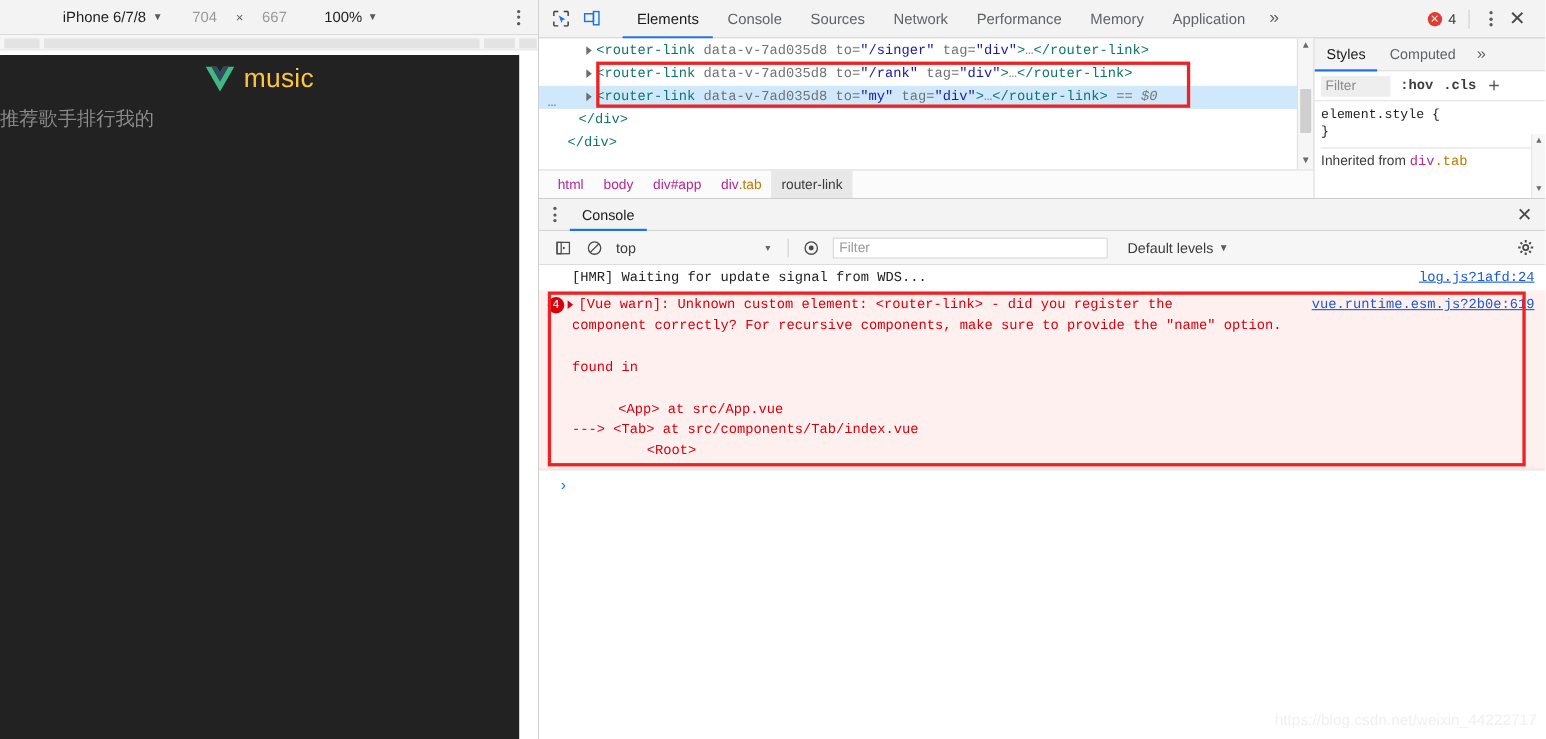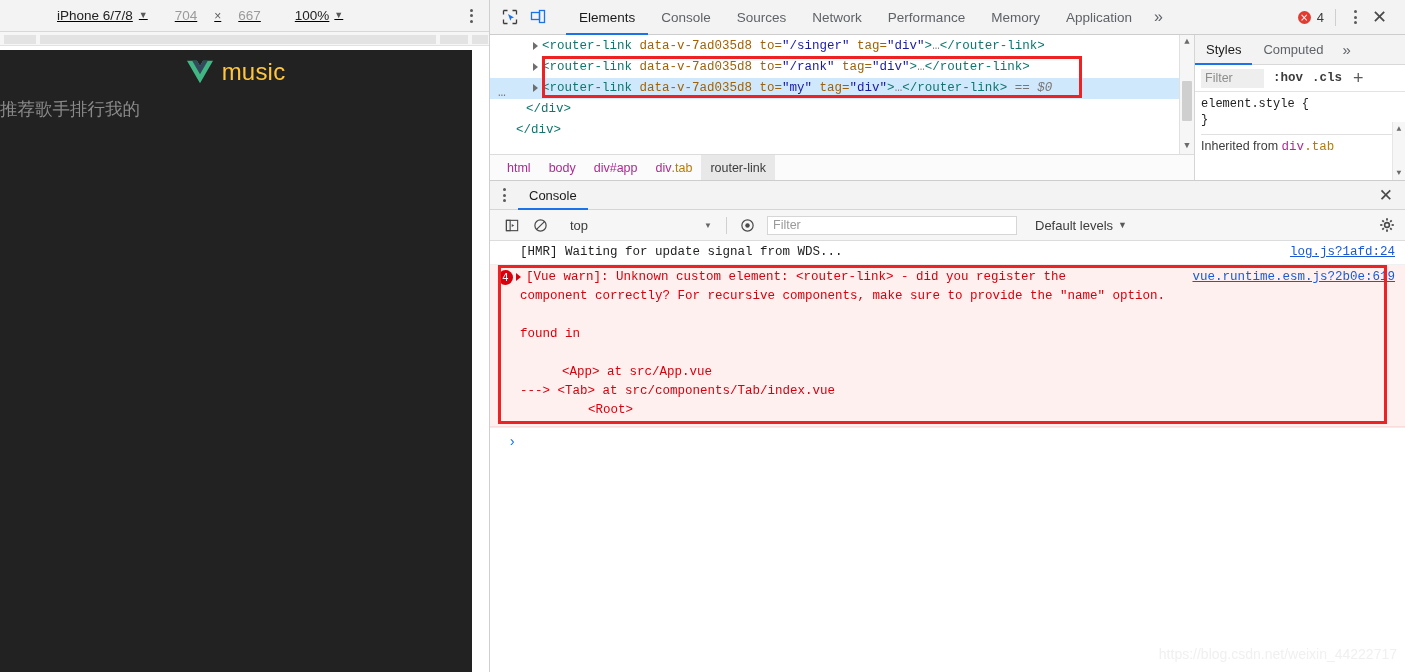--- a/index.html
+++ b/index.html
@@ -10,21 +10,20 @@
   }
   .app { position: relative; width: 1405px; height: 672px; display: flex; }
 
   
   .device-pane {
     width: 490px; height: 672px;
     background: #ffffff;
     display: flex; flex-direction: column;
     position: relative;
     border-right: 1px solid #cfcfcf;
-    text-decoration: underline;
   }
   .device-toolbar {
     height: 32px; flex: 0 0 32px;
     background: #f3f3f3;
     border-bottom: 1px solid #d8d8d8;
     display: flex; align-items: center;
     font-size: 13px; color: #3c3c3c;
     position: relative;
   }
   .dt-device {
@@ -148,21 +147,21 @@
     width: 0; height: 0; border-left: 5px solid #6e6e6e;
     border-top: 4px solid transparent; border-bottom: 4px solid transparent;
   }
   .dom-line.close { padding-left: 36px; }
   .dom-line.close2 { padding-left: 26px; }
   .dots-badge {
     position: absolute; left: 8px; top: 4px;
     font-size: 13px; color: #777; letter-spacing: 1px;
   }
   .tg { color: #0f766e; }
-  .at { color: #a16207; }
+  .at { color: #737373; }
   .vl { color: #1a1aa6; }
   .el { color: #888; }
   .dollar { color: #777; font-style: italic; }
   .redbox {
     position: absolute; border: 3px solid #ee2222;
     pointer-events: none;
   }
   .dom-scroll {
     position: absolute; right: 0; top: 0; width: 15px; bottom: 0;
     background: #f6f6f6; border-left: 1px solid #e0e0e0;
@@ -239,21 +238,21 @@
     position: relative; top: 1px;
   }
   .drawer-close { margin-left: auto; display: flex; align-items: center; padding: 0 12px; font-size: 17px; color: #4a4a4a; cursor: pointer; }
 
   .console-toolbar {
     flex: 0 0 30px; display: flex; align-items: center;
     background: #f6f6f6; border-bottom: 1px solid #dcdcdc; gap: 0; padding-left: 8px;
   }
   .ct-icon { width: 28px; height: 30px; display: flex; align-items: center; justify-content: center; cursor: pointer; }
   .ctx-select {
-    display: flex; align-items: center; width: 150px; margin-left: 16px;
+    display: flex; align-items: center; width: 150px; margin-left: 6px;
     font-size: 13px; color: #3c3c3c; cursor: pointer; position: relative;
   }
   .ctx-select .caret2 { position: absolute; right: 8px; font-size: 8px; color: #666; }
   .ct-sep { width: 1px; height: 17px; background: #d0d0d0; margin: 0 6px; }
   .console-filter {
     width: 250px; height: 19px; background: #fff; border: 1px solid #d6d6d6;
     font-size: 12.5px; color: #9a9a9a; display: flex; align-items: center;
     padding-left: 5px; margin-left: 6px; cursor: text;
   }
   .levels { margin-left: 18px; font-size: 13px; color: #3c3c3c; display: flex; align-items: center; gap: 5px; cursor: pointer; }

